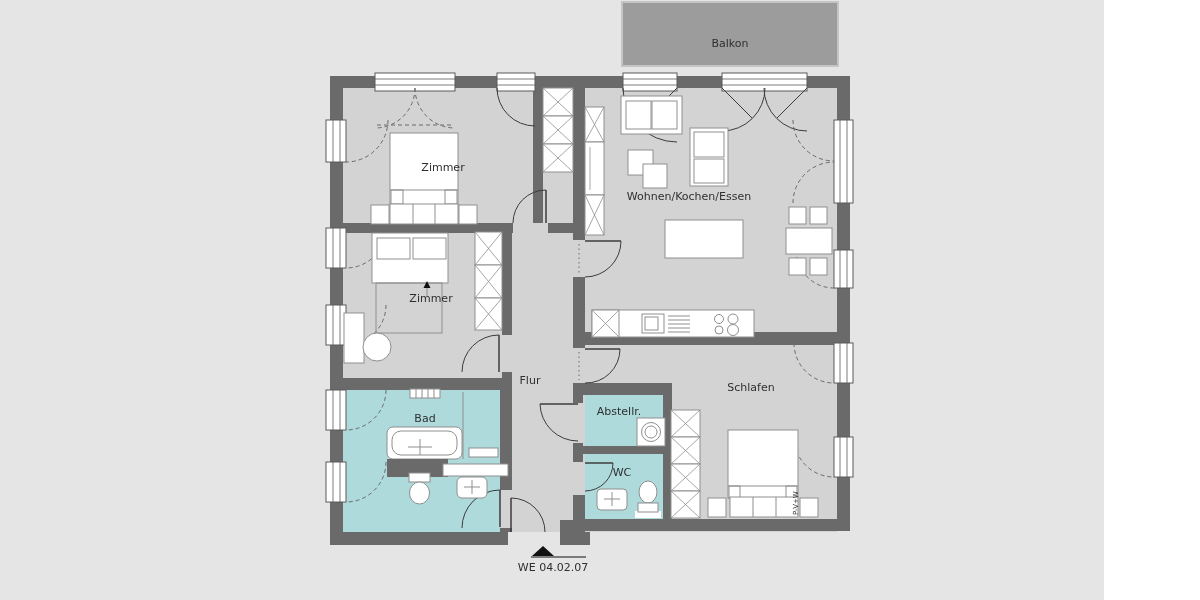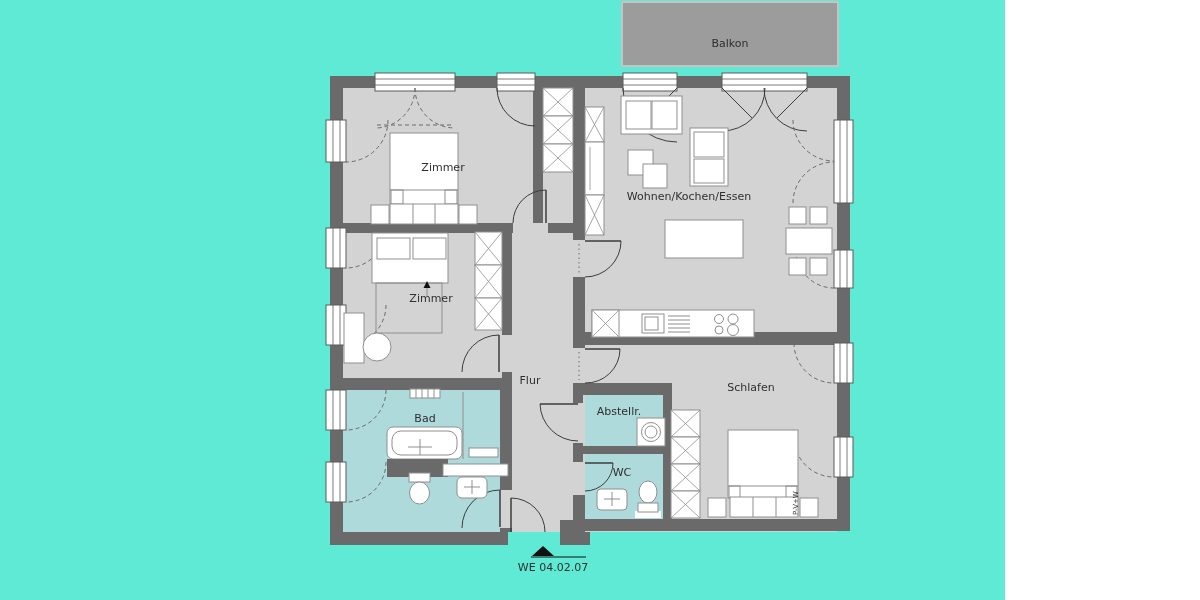--- a/index.html
+++ b/index.html
@@ -1,17 +1,17 @@
 <!DOCTYPE html>
 <html><head>
 <meta charset="utf-8">
 <style>
   html,body { margin:0; padding:0; background:#ffffff; }
   #stage {
-    position:relative; width:1005px; height:600px; background:#5eead4;
+    position:relative; width:1104px; height:600px; background:#e5e5e5;
     font-family:"DejaVu Sans", sans-serif; overflow:hidden;
   }
   svg { display:block; }
   .lbl  { font:11px "DejaVu Sans", sans-serif; fill:#2f2f2f; }
   .lbl-sm { font:7px "DejaVu Sans", sans-serif; fill:#2f2f2f; }
   .furn   { fill:#ffffff; stroke:#8f8f8f; stroke-width:1; }
   .furnnf { fill:none;    stroke:#8f8f8f; stroke-width:1; }
   .fline  { stroke:#8f8f8f; stroke-width:1; fill:none; }
   .win    { fill:#ffffff; stroke:#5a5a5a; stroke-width:1; }
   .wline  { stroke:#5a5a5a; stroke-width:0.8; }

